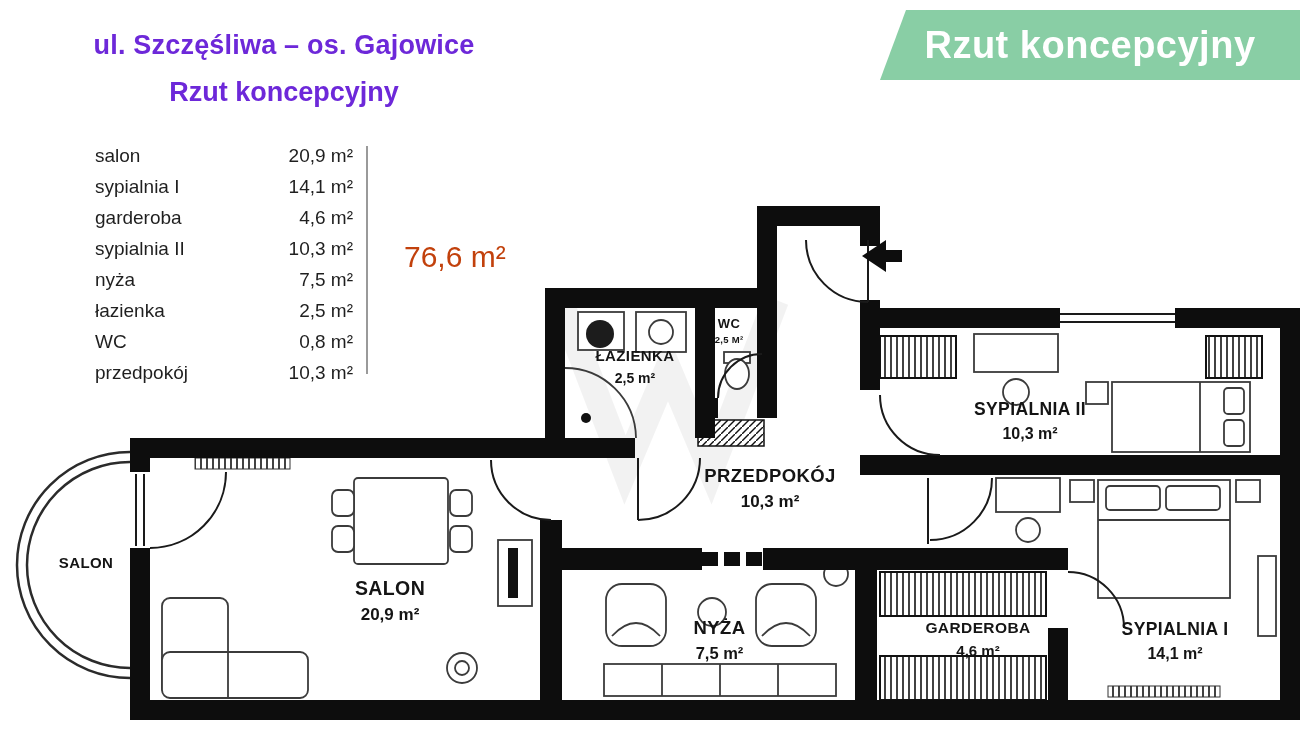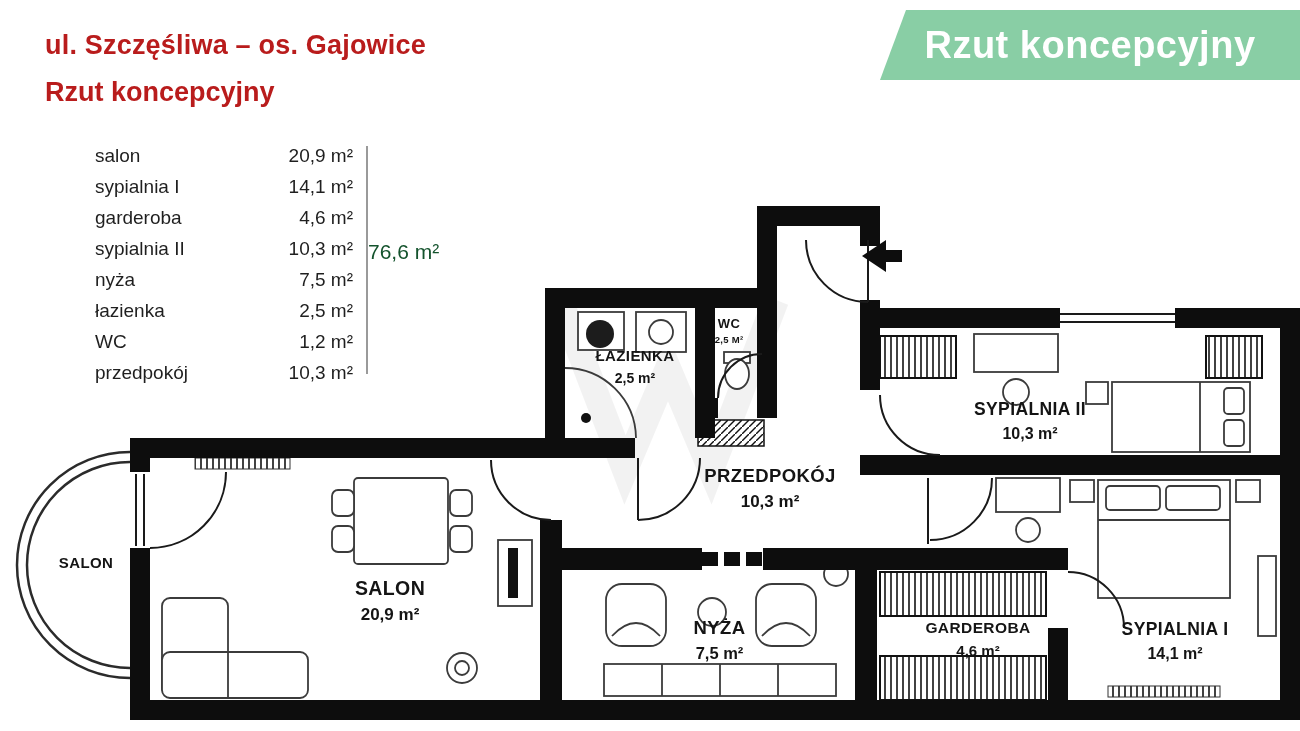--- a/index.html
+++ b/index.html
@@ -1,36 +1,36 @@
 <!DOCTYPE html>
 <html><head>
 <meta charset="utf-8">
 <style>
   html,body{margin:0;padding:0;background:#fff;}
   .stage{position:relative;width:1300px;height:731px;background:#fff;overflow:hidden;
          font-family:"Liberation Sans",sans-serif;color:#1a1a1a;}
   svg{position:absolute;left:0;top:0;z-index:1;}
 
   
-  .head{position:absolute;top:30px;left:45px;width:478px;text-align:left;z-index:4;color:#b91c1c;}
+  .head{position:absolute;top:30px;left:45px;width:478px;text-align:center;z-index:4;color:#6d28d9;}
   .t1{font-size:27px;font-weight:700;letter-spacing:.2px;}
   .t2{font-size:27px;font-weight:700;margin-top:16px;}
 
   
   .banner{position:absolute;top:10px;right:0;width:420px;height:70px;
           clip-path:polygon(26px 0,100% 0,100% 100%,0 100%);
           display:flex;align-items:center;justify-content:center;
           color:#fff;font-weight:700;font-size:38px;letter-spacing:.5px;z-index:4;}
 
   
   .legend{position:absolute;left:95px;top:140px;width:258px;z-index:4;}
   .lrow{display:flex;justify-content:space-between;align-items:center;height:31px;
         font-size:19px;color:#1f1f1f;}
   .legend-line{position:absolute;left:366px;top:146px;width:2px;height:228px;background:#9a9a9a;z-index:4;}
-  .total{position:absolute;left:368px;top:240px;font-size:21px;color:#14532d;z-index:4;}
+  .total{position:absolute;left:404px;top:240px;font-size:30px;color:#c2410c;z-index:4;}
 
   
   .room-label{position:absolute;text-align:center;color:#141414;font-weight:700;line-height:1.3;z-index:3;}
   .rname{letter-spacing:.4px;}
   .rarea{margin-top:3px;}
   .uc{text-transform:uppercase;letter-spacing:.3px;}
 </style>
 </head>
 <body>
 
@@ -221,21 +221,21 @@
     <div class="lrow">
       <span class="lname">nyża</span>
       <span class="lval">7,5 m²</span>
     </div>
     <div class="lrow">
       <span class="lname">łazienka</span>
       <span class="lval">2,5 m²</span>
     </div>
     <div class="lrow">
       <span class="lname">WC</span>
-      <span class="lval">1,2 m²</span>
+      <span class="lval">0,8 m²</span>
     </div>
     <div class="lrow">
       <span class="lname">przedpokój</span>
       <span class="lval">10,3 m²</span>
     </div>
   </div>
   <div class="legend-line"></div>
   <div class="total">76,6 m²</div>
 
   <div class="room-label" style="left:570px;top:346px;width:130px;">

